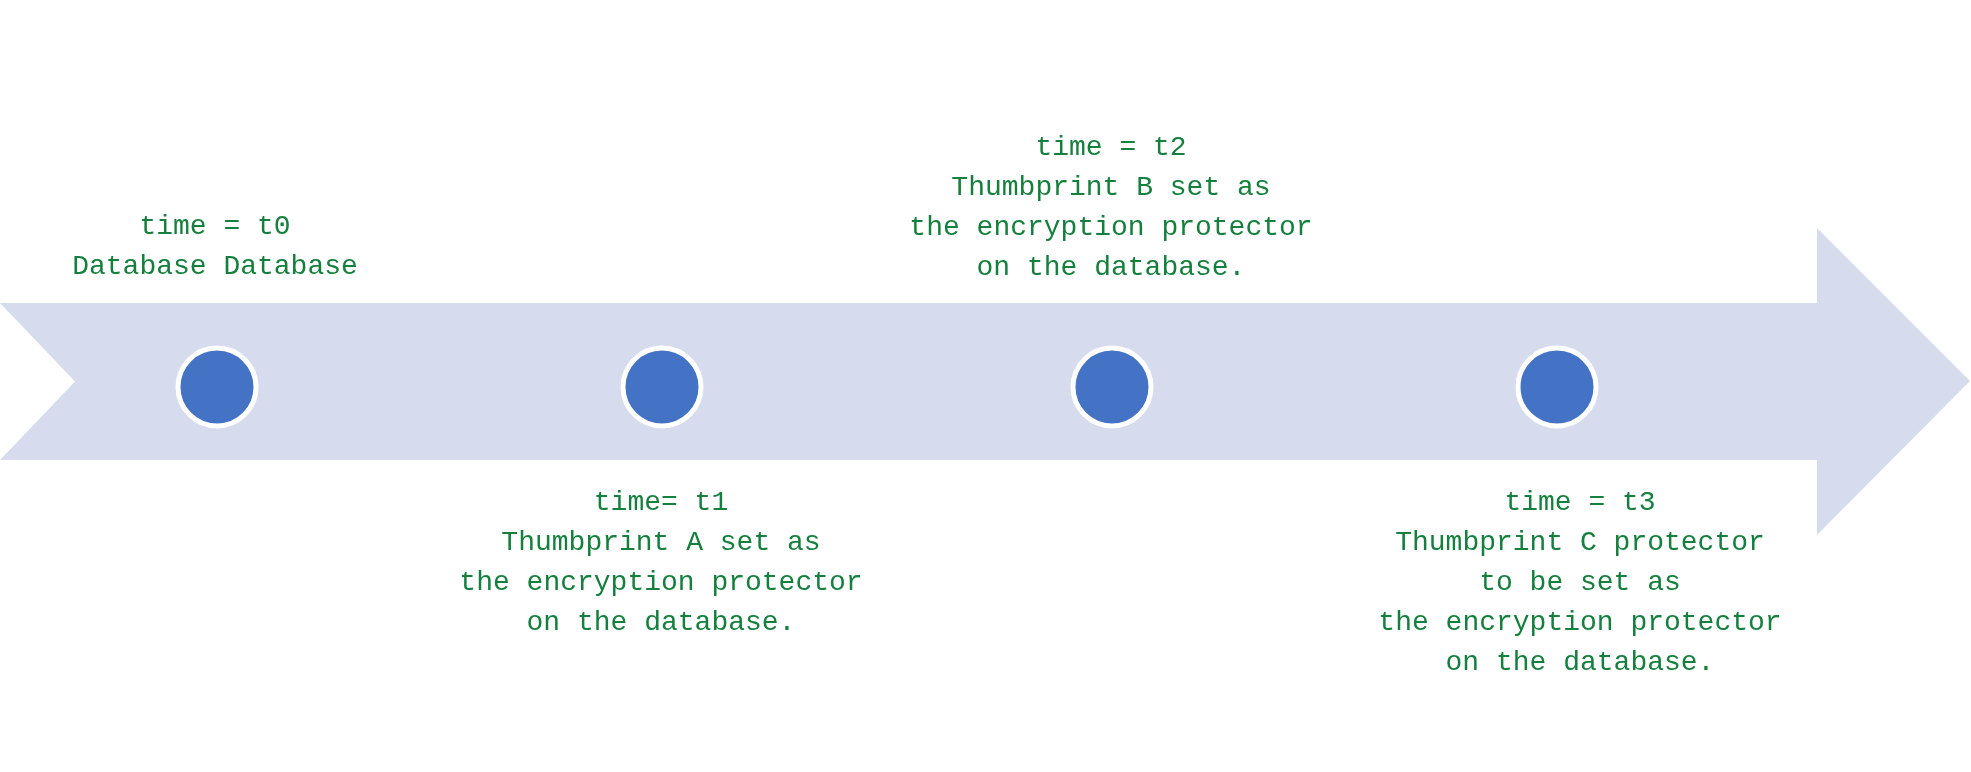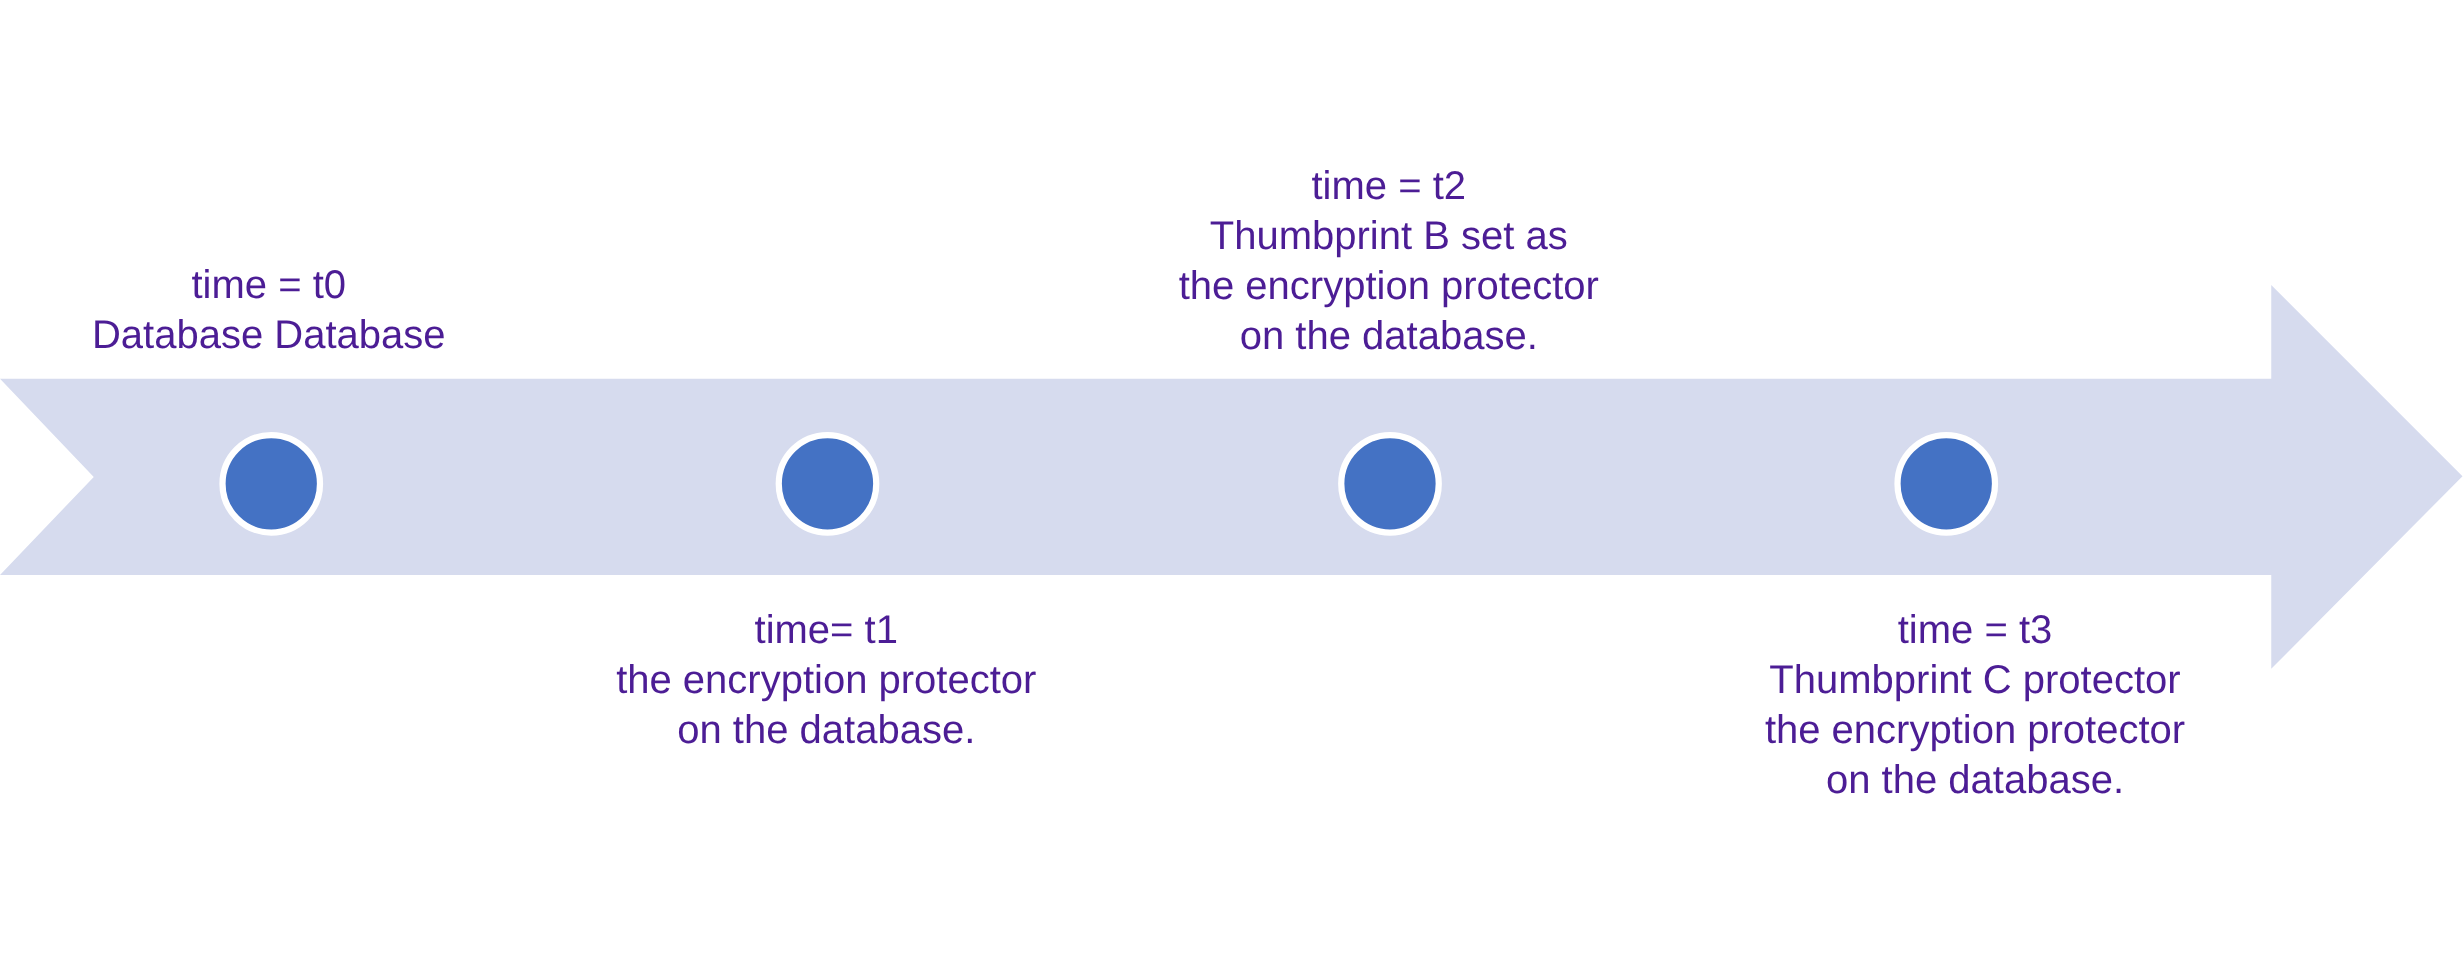--- a/index.html
+++ b/index.html
@@ -21,23 +21,24 @@
     top: 0;
     width: 1971px;
     height: 772px;
     display: block;
   }
   .milestone-label {
     position: absolute;
     transform: translateX(-50%);
     text-align: center;
     white-space: nowrap;
-    font-size: 32px;
+    font-size: 28px;
     line-height: 40px;
-    color: #4c1d95;
+    color: #15803d;
+    font-family: Liberation Mono, monospace;
   }
 </style>
 </head>
 <body>
 
 <div class="canvas">
 
   <svg class="arrow-svg" viewBox="0 0 1971 772" aria-hidden="true">
 
     <polygon points="0,303 1817,303 1817,228 1970,381 1817,535 1817,460 0,460 75,381.5" fill="#d6dbee"></polygon>
@@ -55,24 +56,26 @@
 
   <div class="milestone-label" style="left:1111px; top:128px;">
     <div>time = t2</div>
     <div>Thumbprint B set as</div>
     <div>the encryption protector</div>
     <div>on the database.</div>
   </div>
 
   <div class="milestone-label" style="left:661px; top:483px;">
     <div>time= t1</div>
+    <div>Thumbprint A set as</div>
     <div>the encryption protector</div>
     <div>on the database.</div>
   </div>
 
   <div class="milestone-label" style="left:1580px; top:483px;">
     <div>time = t3</div>
     <div>Thumbprint C protector</div>
+    <div>to be set as</div>
     <div>the encryption protector</div>
     <div>on the database.</div>
   </div>
 
 </div>
 
 </body></html>

